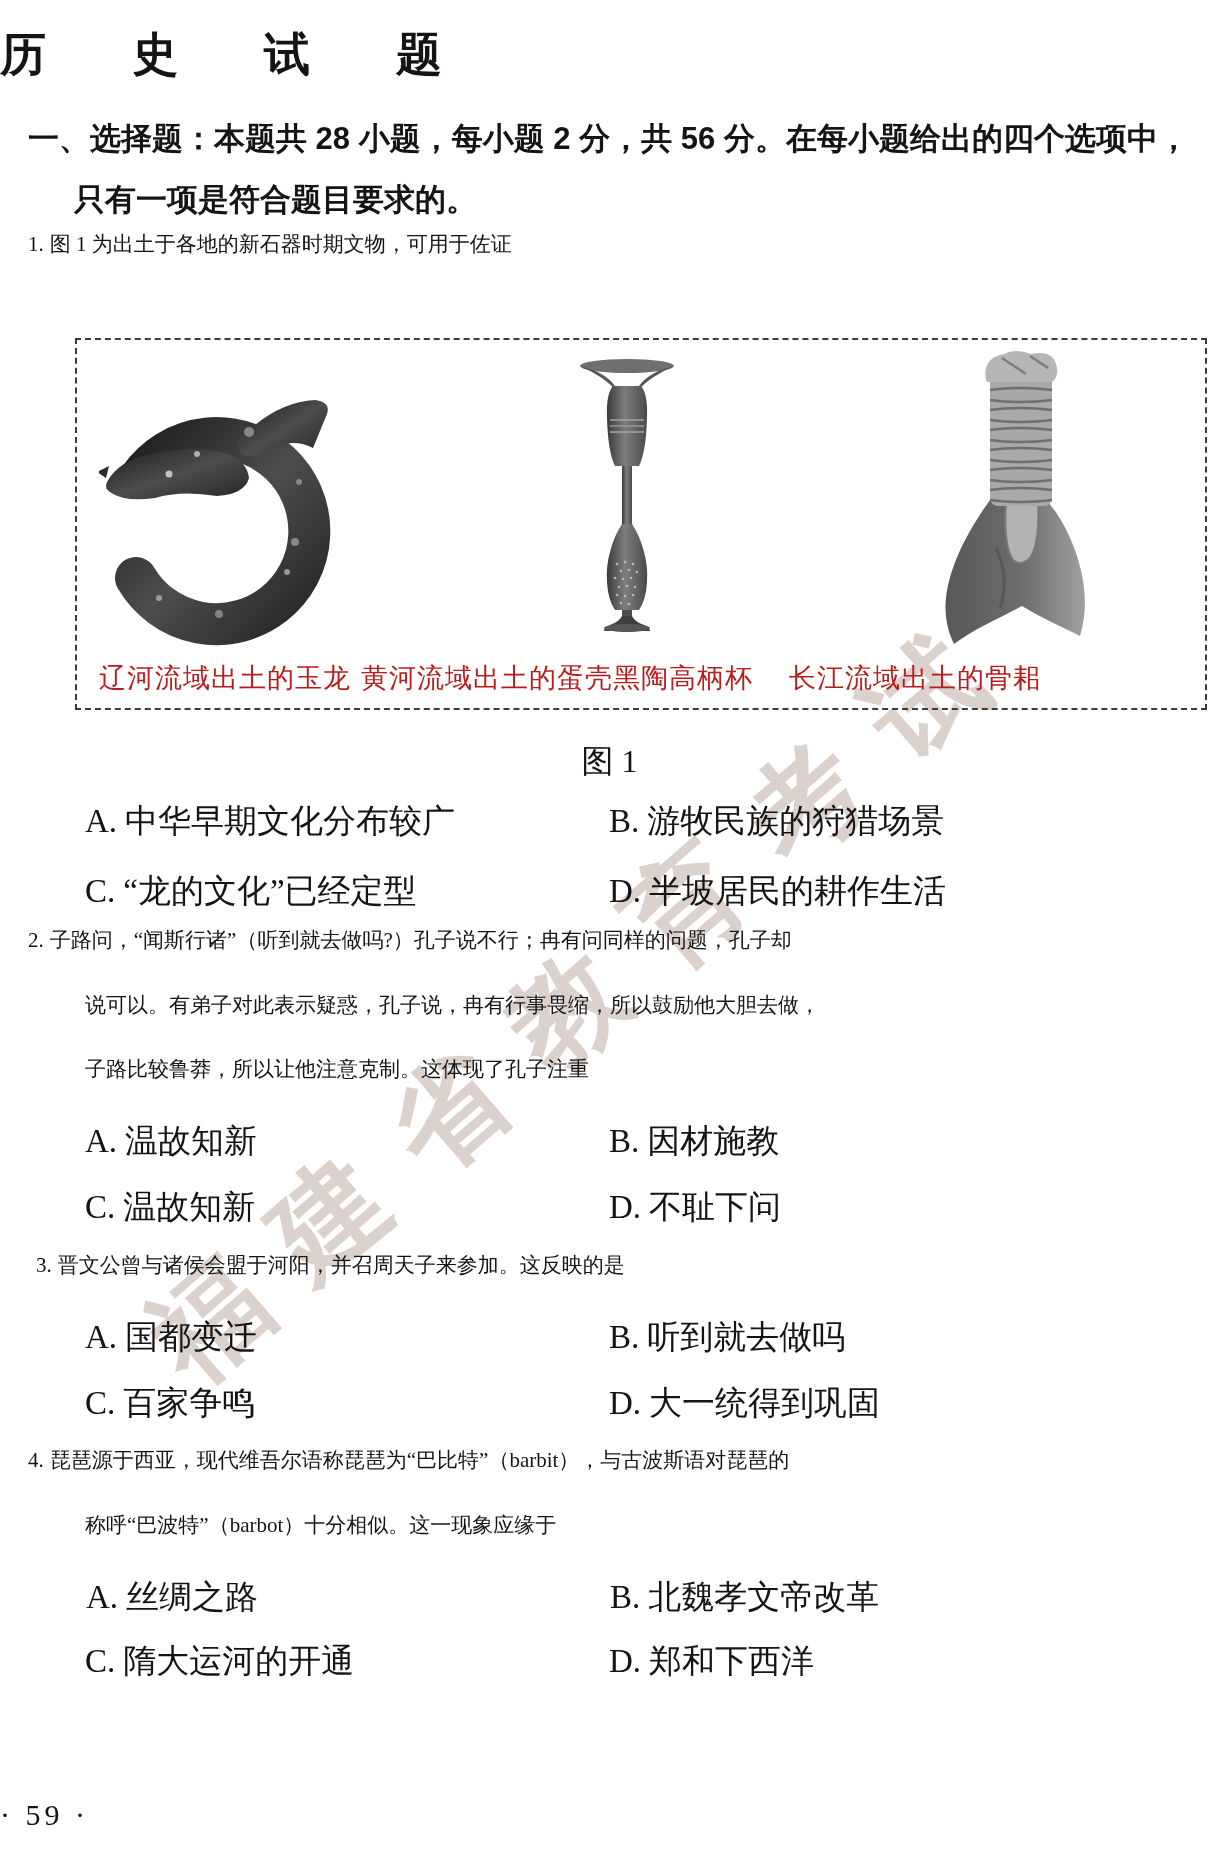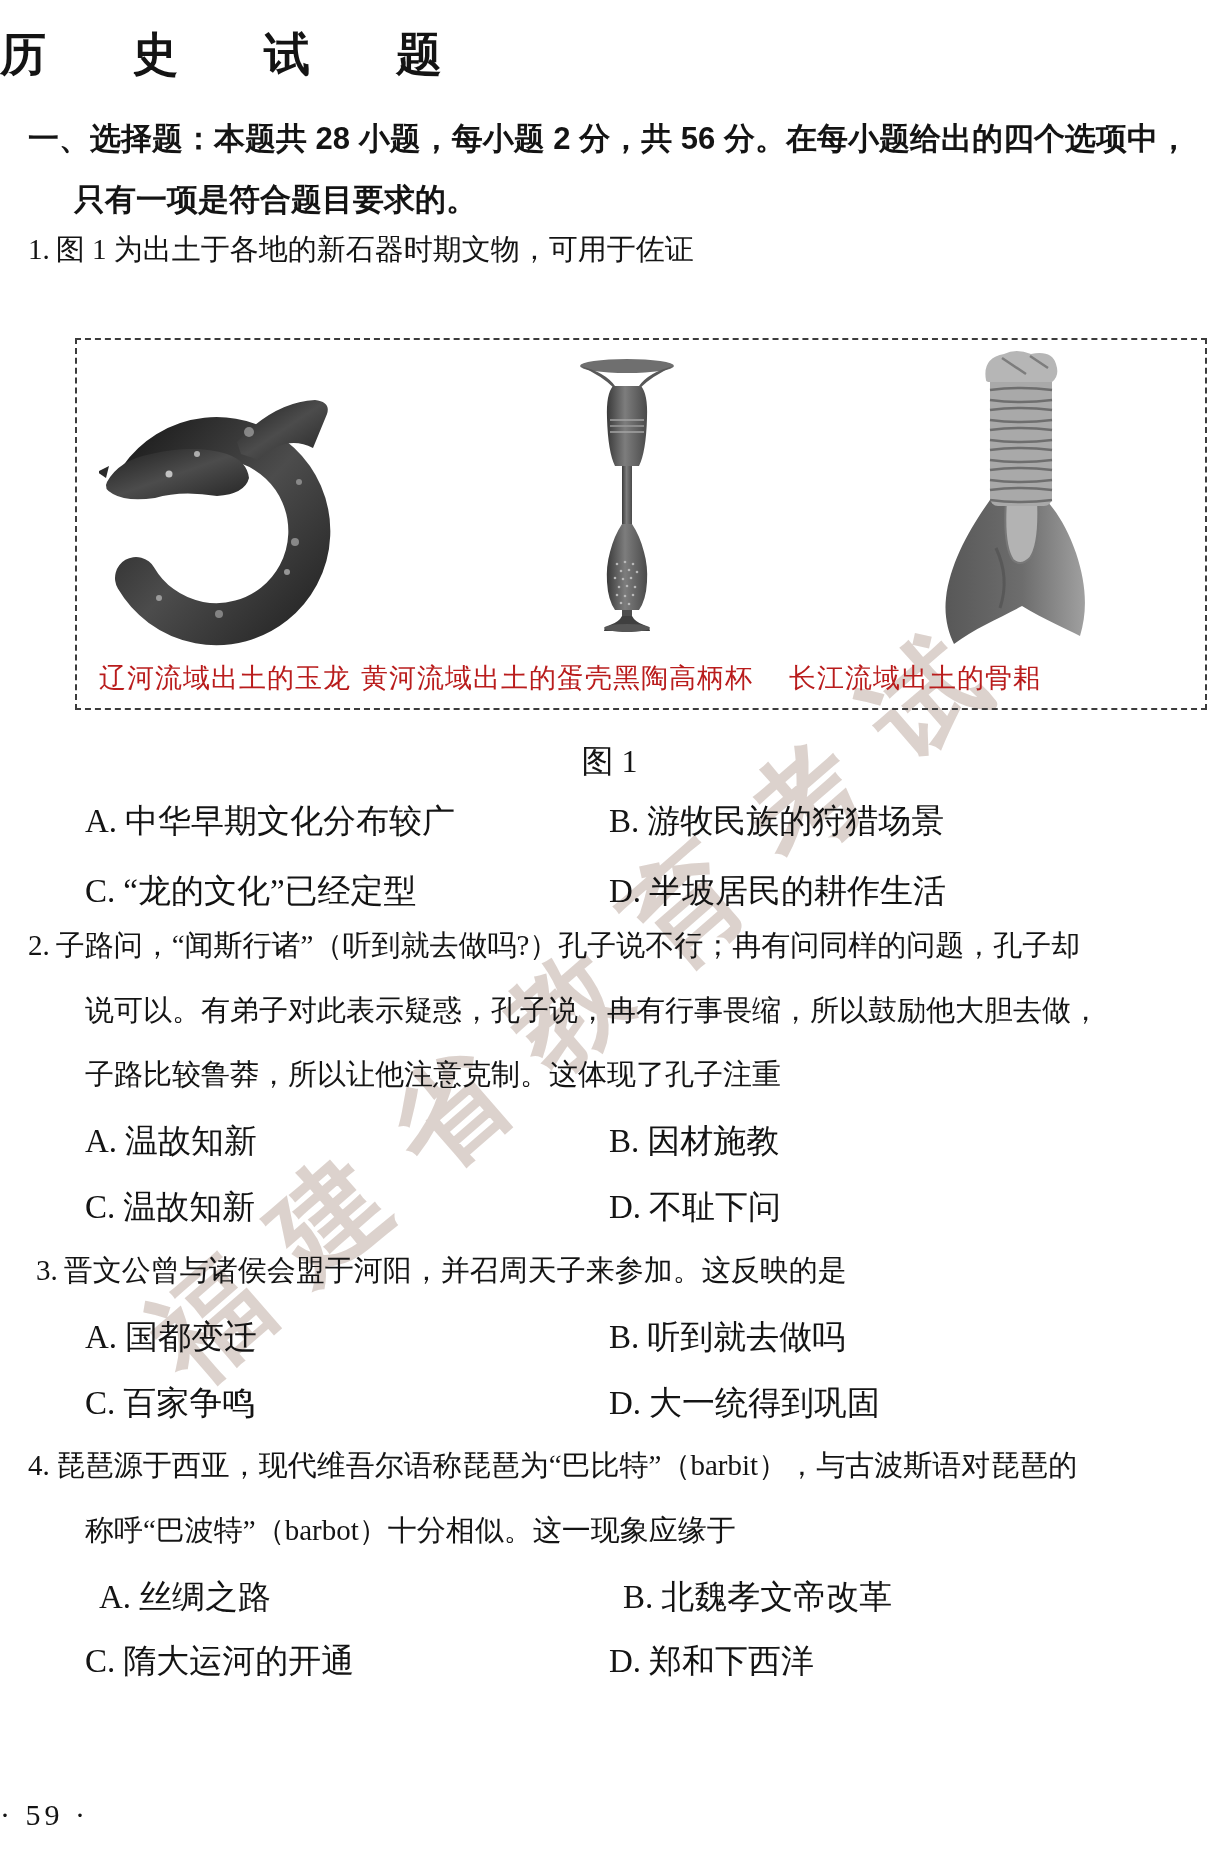--- a/index.html
+++ b/index.html
@@ -41,21 +41,21 @@
   .head-line {
     font-family:"Liberation Sans","DejaVu Sans",sans-serif;
     font-weight:700;
     font-size:31px;
     line-height:1.2;
     white-space:nowrap;
   }
   .h1 { top:120px; left:28px; }
   .h2 { top:181px; left:74px; }
   .stem {
-    font-size:29px;
+    font-size:21px;
     line-height:1.2;
     white-space:nowrap;
   }
   .qnum { margin-right:6px; }
   .figure-box {
     top:338px; left:75px;
     width:1132px; height:372px;
     border:2px dashed #3c3c3c;
   }
   .artifact { position:absolute; }
@@ -231,21 +231,21 @@
   </div>
   <div class="layer opt-row" style="top:1384px; left:85px;">
     <span class="opt-a"><span class="okey">C.</span><span>百家争鸣</span></span><span class="opt-b"><span class="okey">D.</span><span>大一统得到巩固</span></span>
   </div>
 
   <div class="layer stem" style="top:1448px; left:28px;">
     <span class="qnum">4.</span><span>琵琶源于西亚，现代维吾尔语称琵琶为“巴比特”（barbit），与古波斯语对琵琶的</span>
   </div>
   <div class="layer stem" style="top:1513px; left:85px;">称呼“巴波特”（barbot）十分相似。这一现象应缘于</div>
 
-  <div class="layer opt-row" style="top:1578px; left:99px;">
+  <div class="layer opt-row" style="top:1578px; left:86px;">
     <span class="opt-a"><span class="okey">A.</span><span>丝绸之路</span></span><span class="opt-b"><span class="okey">B.</span><span>北魏孝文帝改革</span></span>
   </div>
   <div class="layer opt-row" style="top:1642px; left:85px;">
     <span class="opt-a"><span class="okey">C.</span><span>隋大运河的开通</span></span><span class="opt-b"><span class="okey">D.</span><span>郑和下西洋</span></span>
   </div>
 
   <div class="layer page-num">· 59 ·</div>
 
 </div>
 

